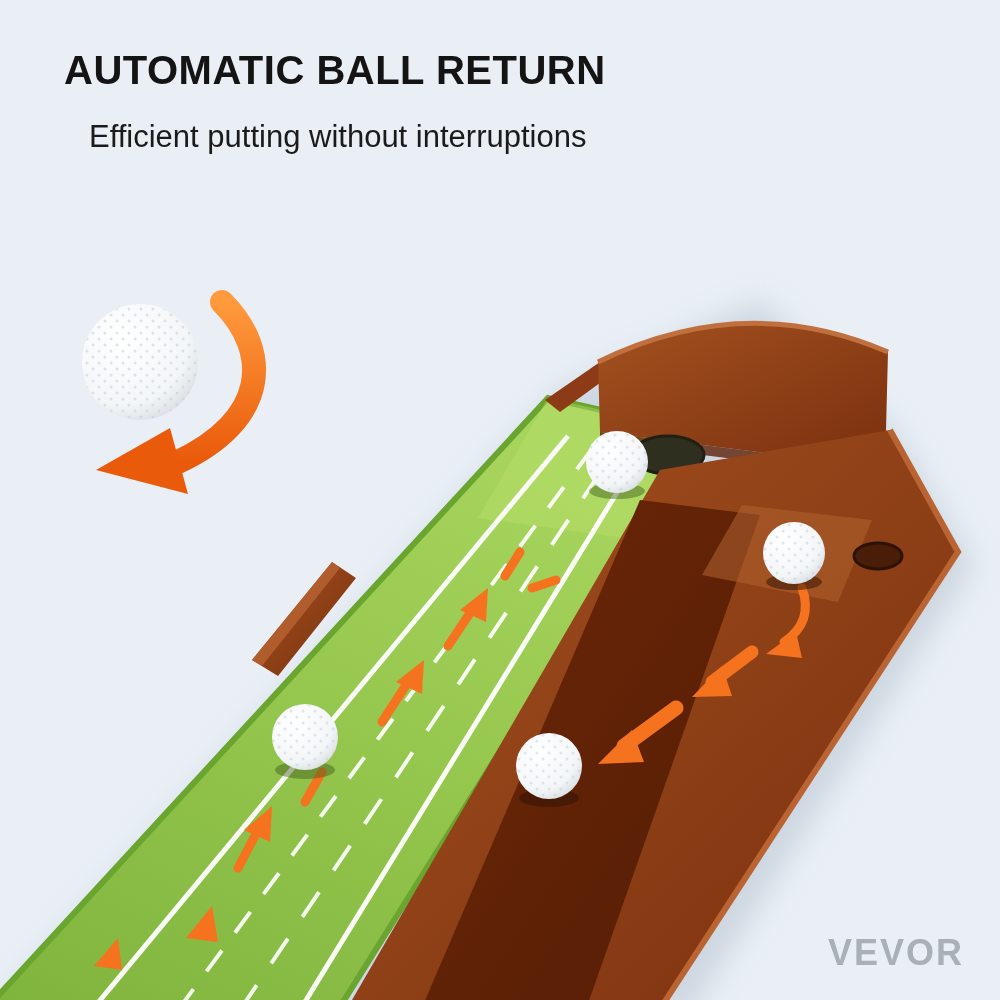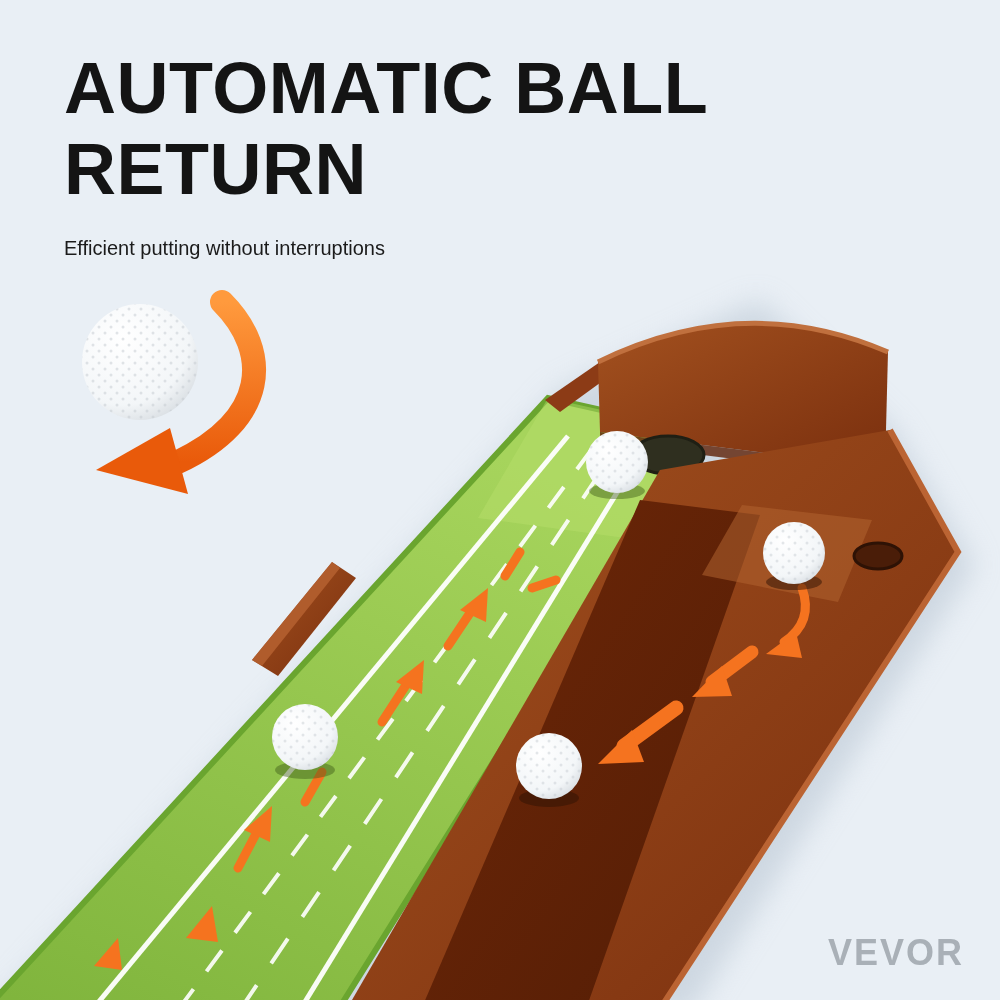--- a/index.html
+++ b/index.html
@@ -11,31 +11,32 @@
     overflow:hidden;
   }
   .copy{
     position:absolute;
     left:64px;top:48px;
     z-index:5;
   }
   .headline{
     color:#141414;
     font-weight:900;
-    font-size:72px;
+    font-size:40px;
     line-height:1.13;
     letter-spacing:0.5px;
     margin:0;
   }
   .headline span{display:block;}
   .subtitle{
     color:#1b1b1b;
     font-weight:400;
-    font-size:20px;
+    font-size:31px;
     margin-top:26px;
+    margin-left:25px;
   }
   .illustration{
     position:absolute;
     inset:0;
     z-index:1;
   }
   .brand{
     position:absolute;
     right:36px;bottom:26px;
     color:#a9b0b7;

